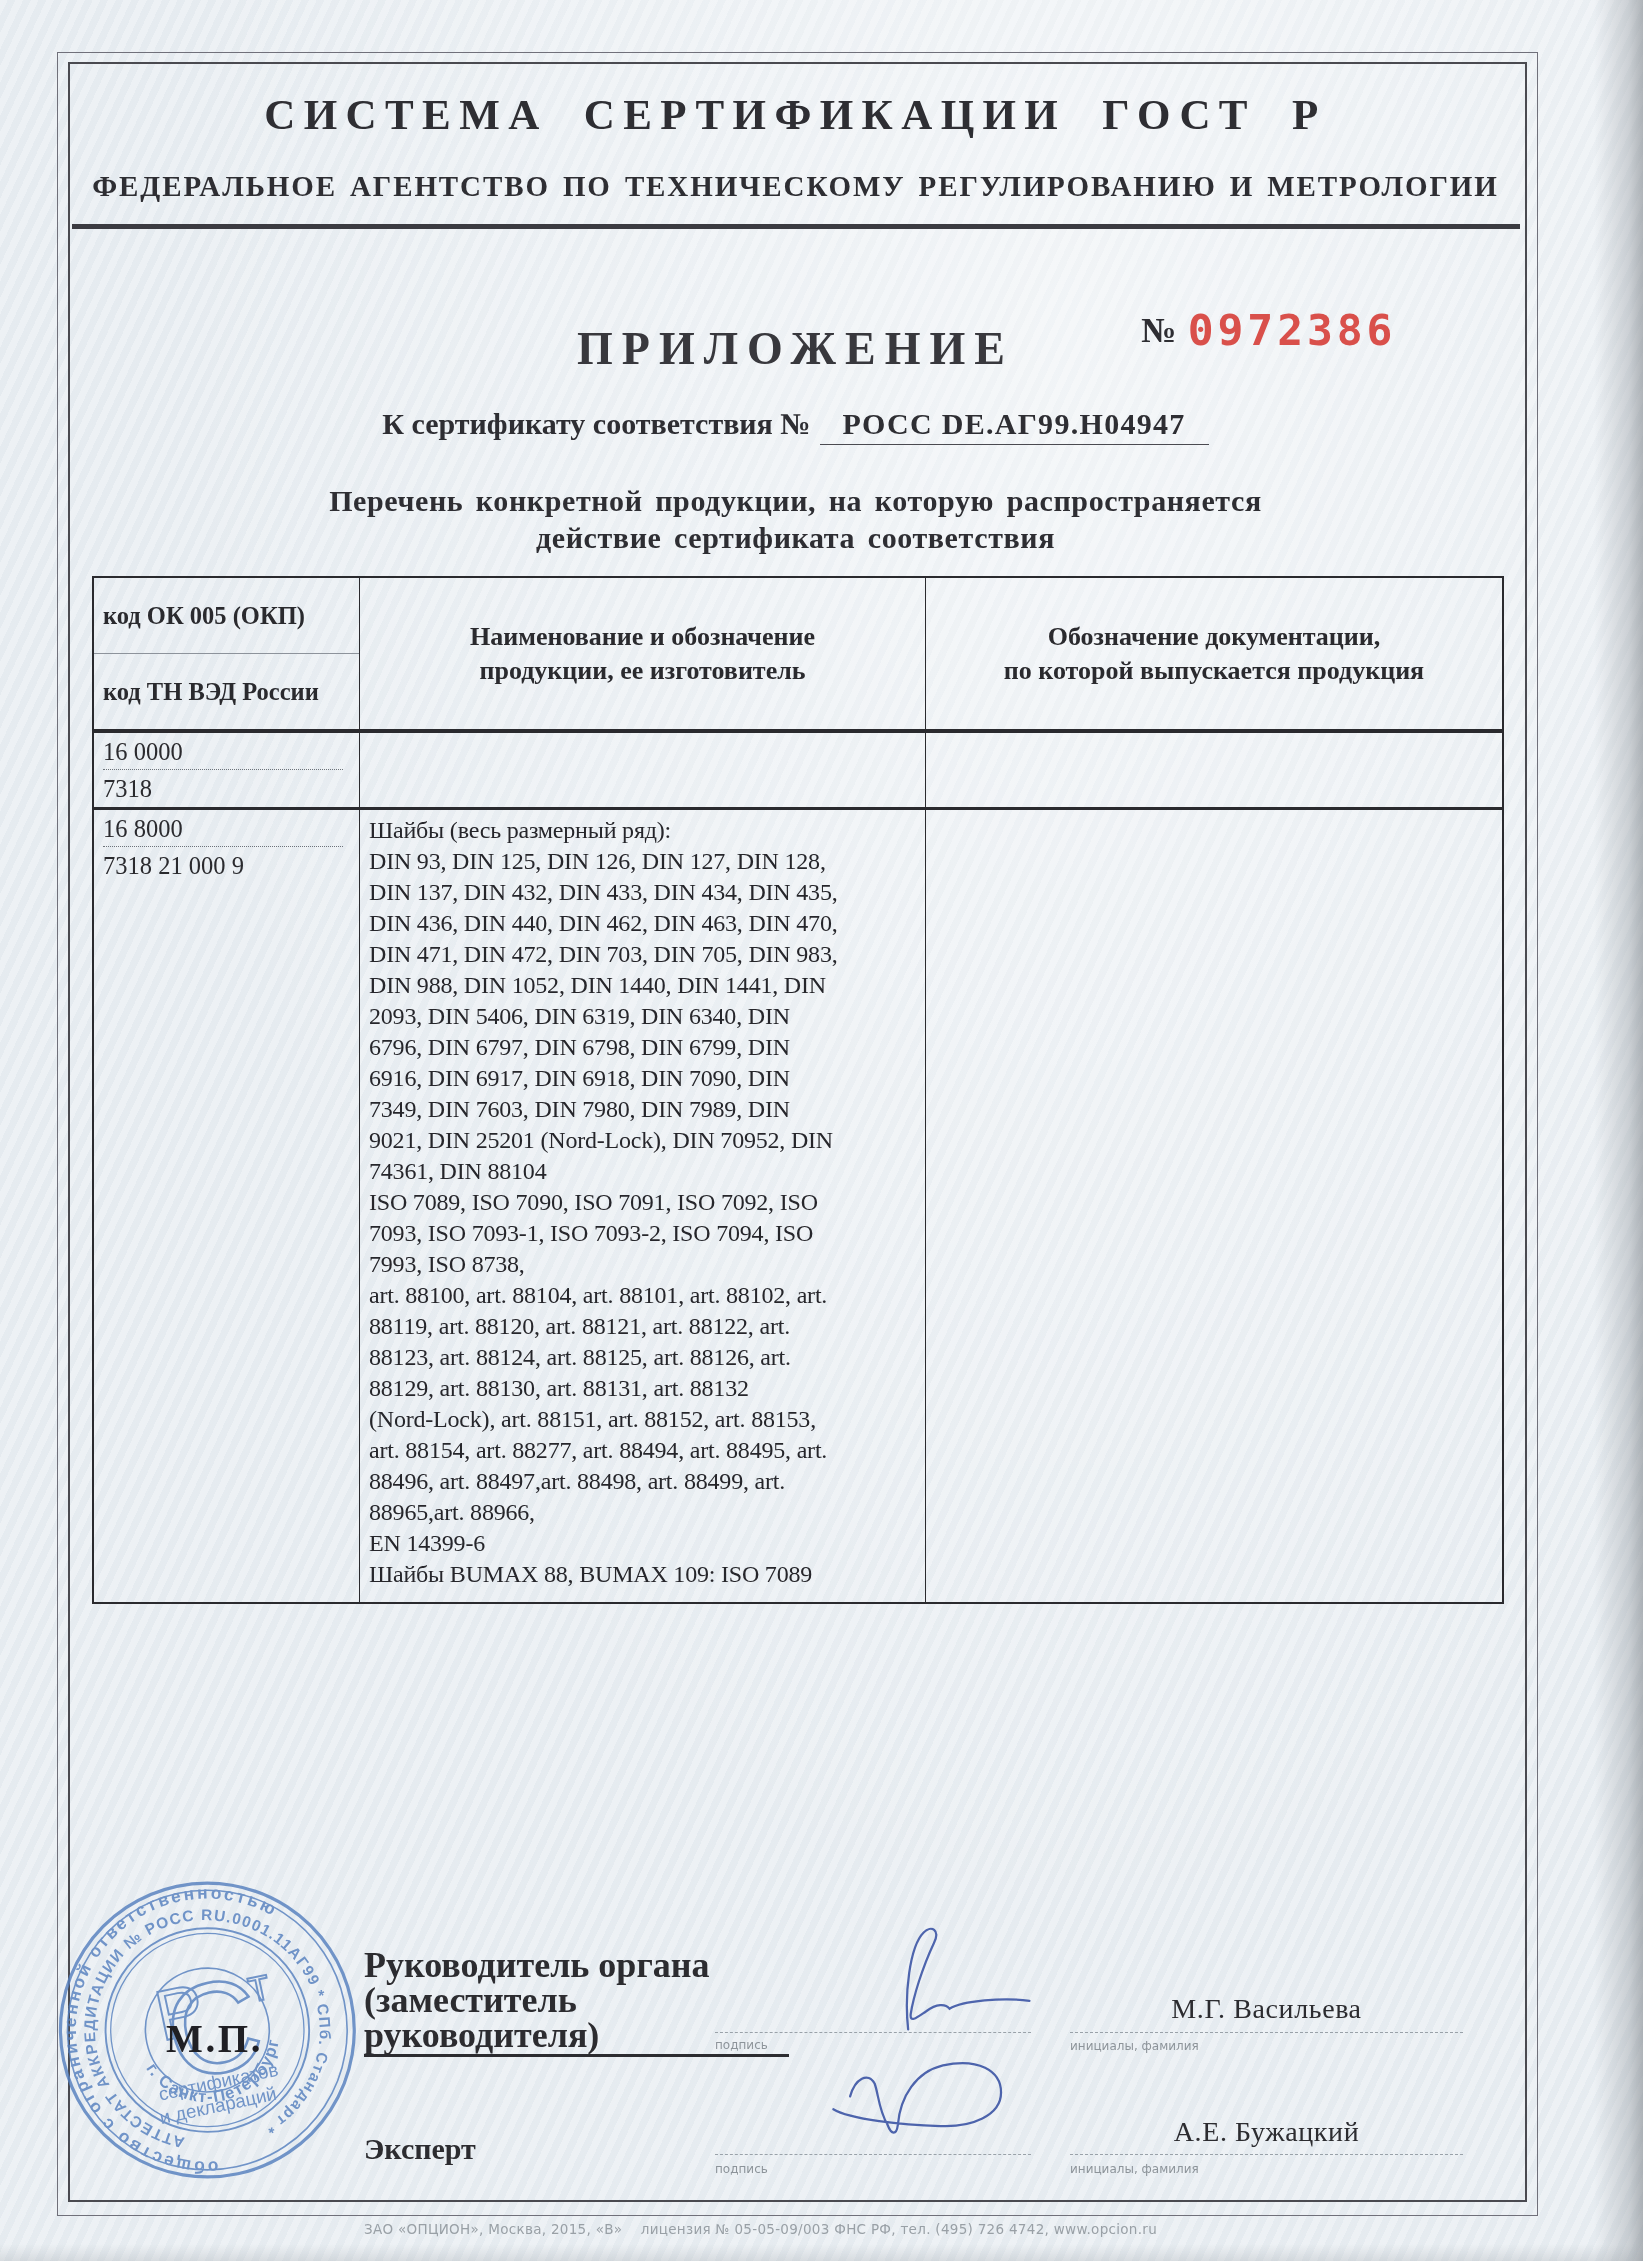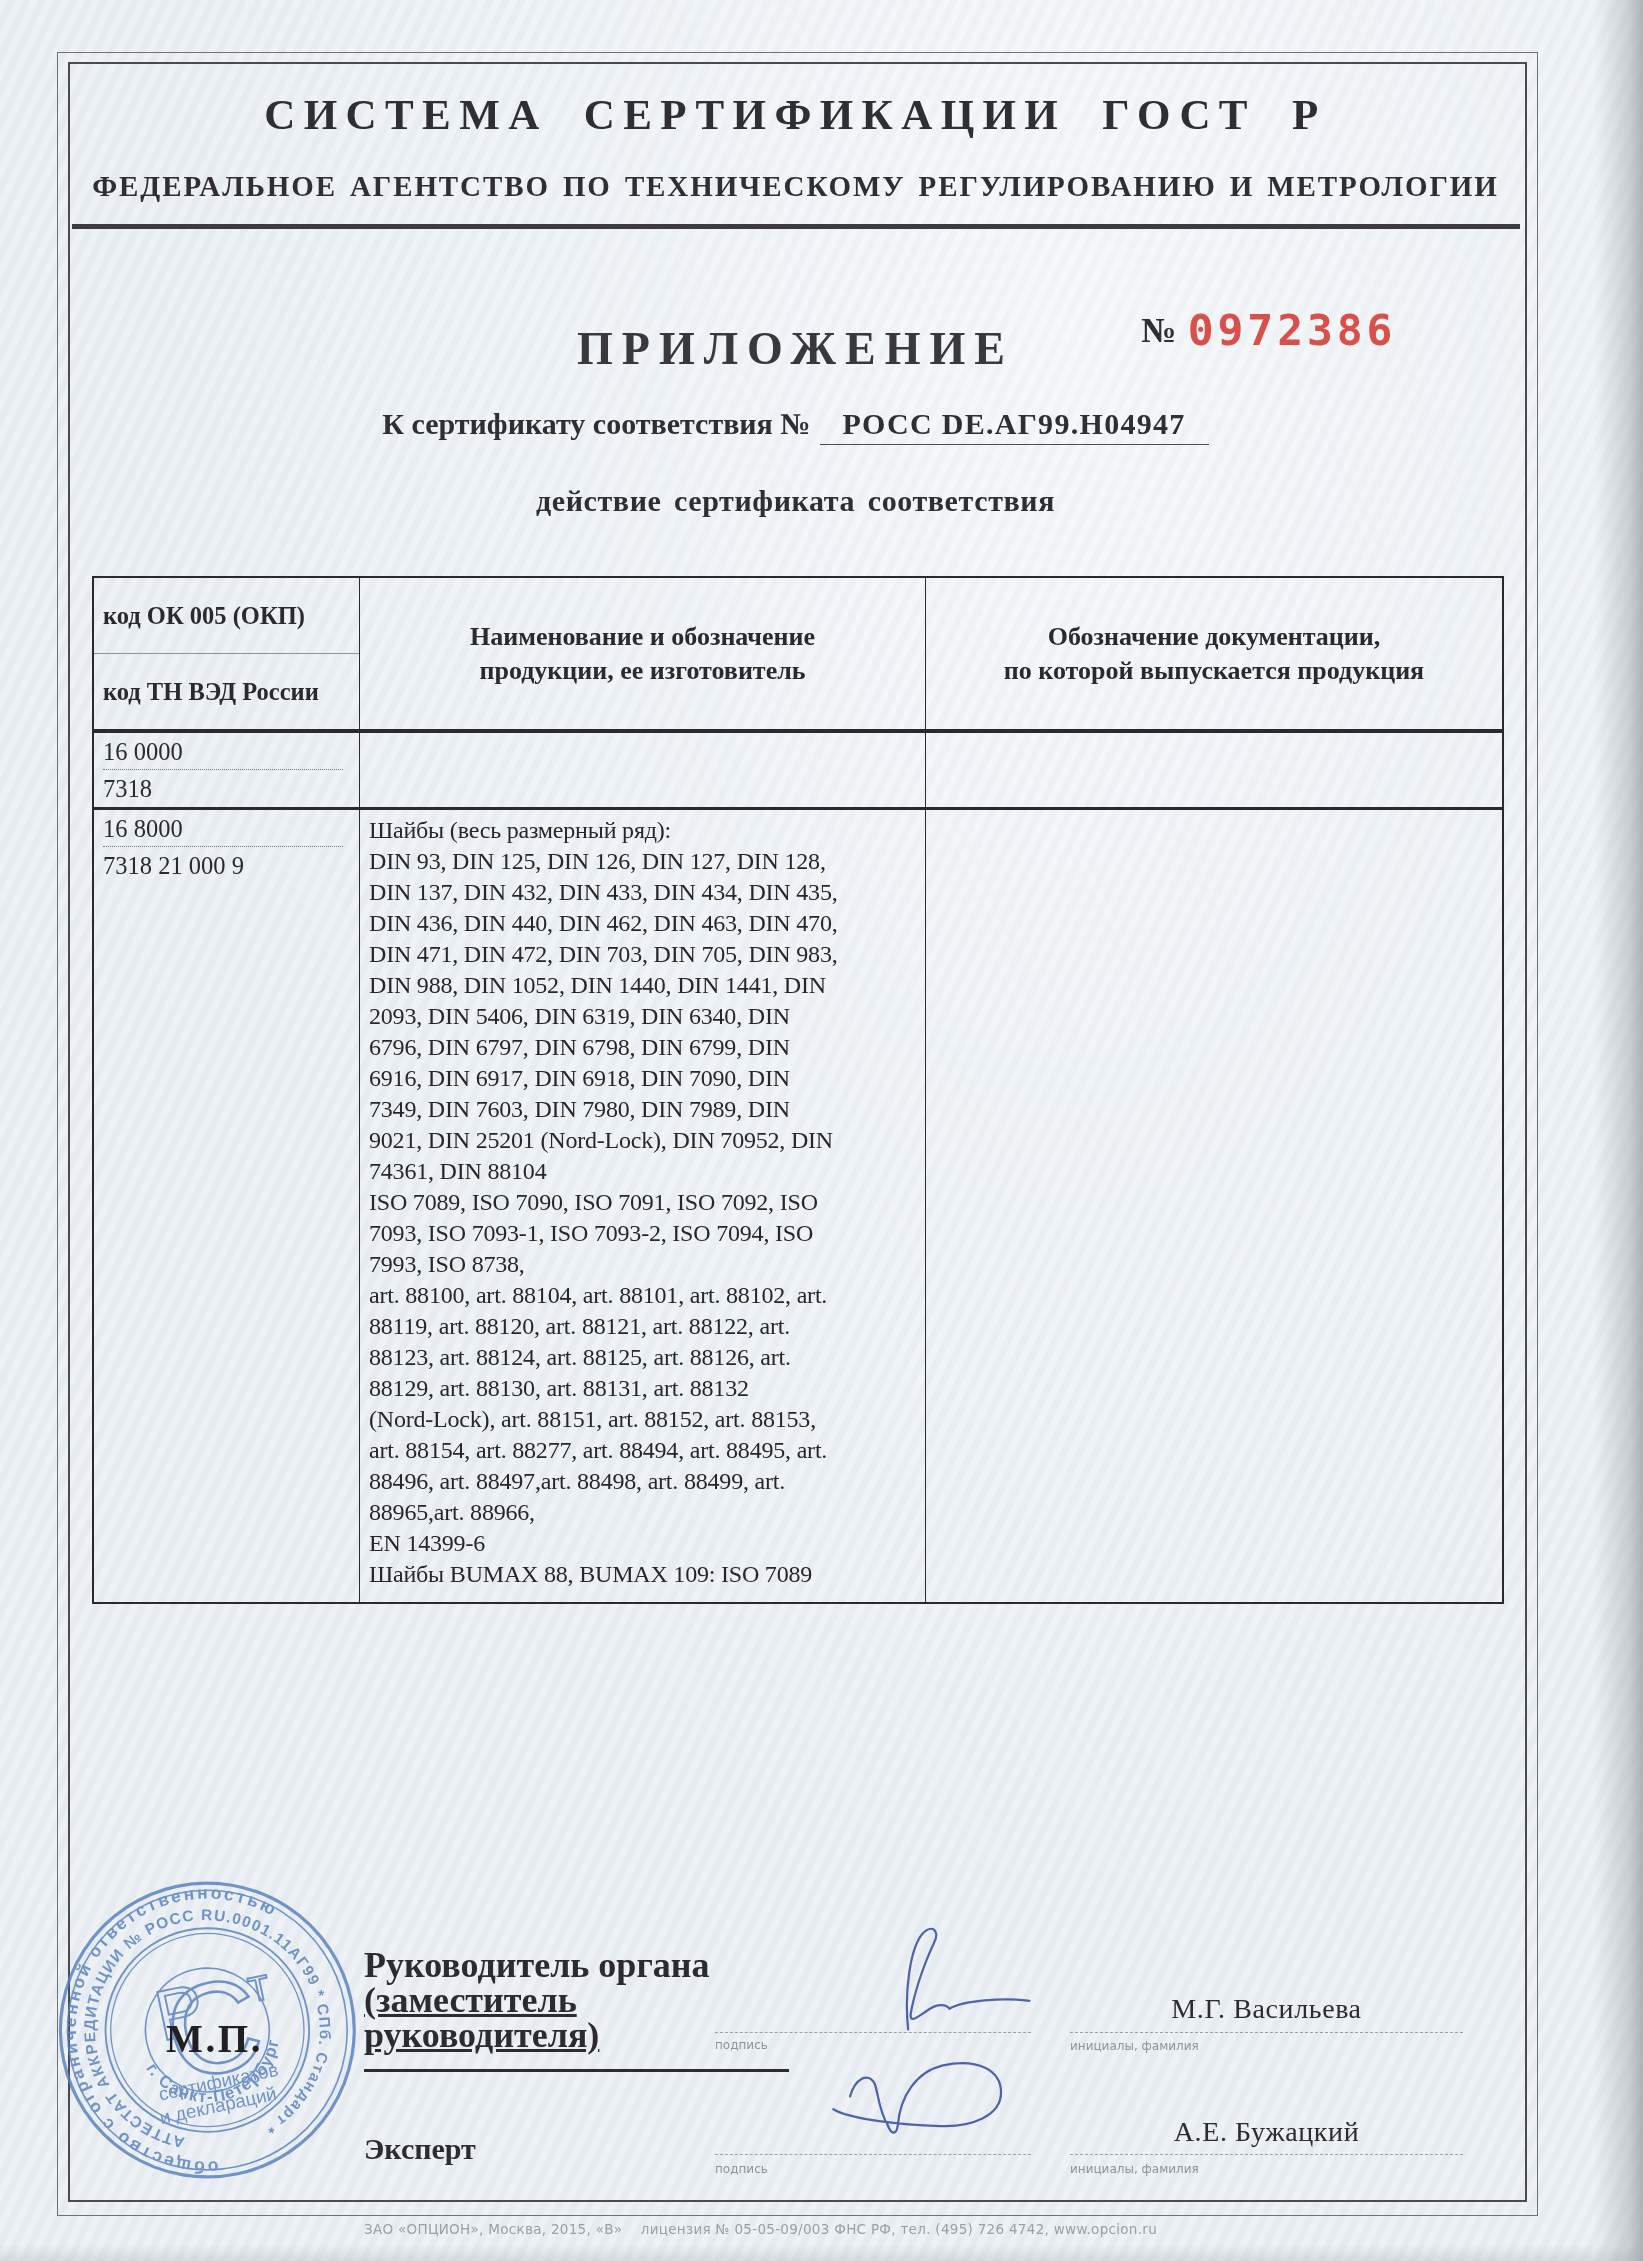--- a/index.html
+++ b/index.html
@@ -60,21 +60,21 @@
   .codes-head .div{height:0;border-top:1.9px solid #8d939b;margin:0;}
   .colhead{display:flex;align-items:center;justify-content:center;text-align:center;
       font-size:26px;font-weight:700;line-height:34px;white-space:pre-line;}
   .codecell{padding:3.9px 6.4px 0 9px;font-size:24.5px;line-height:30px;}
   .dotted{height:0;border-top:1.9px dotted #6d737a;margin:2.6px 0 3.9px 0;width:96%;}
   .products{padding:5.2px 6.4px 0 9px;font-size:24px;line-height:31px;letter-spacing:-0.2px;
       white-space:pre-line;color:#26262b;}
 
   
   .role1{left:364px;top:1948px;width:425px;font-size:36px;font-weight:700;line-height:35px;color:#2c2c30;}
-  .role1 .u{display:inline-block;border-bottom:3.2px solid #2c2c30;padding-bottom:16px;text-decoration:underline;}
+  .role1 .u{display:inline-block;border-bottom:3.2px solid #2c2c30;padding-bottom:1px;}
   .role2{left:364px;top:2132px;font-size:30px;font-weight:700;color:#2c2c30;}
   .sigline{height:0;border-top:1.3px dashed #9aa2a9;}
   .cap{font-family:"DejaVu Sans", sans-serif;font-size:12px;color:var(--cap);}
   .name{font-size:28px;color:#2c2c30;text-align:center;letter-spacing:0.6px;}
   .mp{left:166px;top:2016px;font-size:39px;font-weight:700;color:#1f1f24;letter-spacing:2.6px;}
 
   .footer{left:0;top:2221px;width:1521px;text-align:center;font-family:"DejaVu Sans", sans-serif;
       font-size:13.5px;color:#99a0a6;letter-spacing:0.3px;white-space:pre-wrap;}
 
   svg text{font-family:"Liberation Sans", sans-serif;}
@@ -95,20 +95,21 @@
     <span>№</span><span class="digits">0972386</span>
   </div>
 
   <div class="abs title">ПРИЛОЖЕНИЕ</div>
 
   <div class="abs cert-line">
     <span>К сертификату соответствия №</span><span class="num">РОСС DE.АГ99.Н04947</span>
   </div>
 
   <div class="abs subtitle">
+    <div>Перечень конкретной продукции, на которую распространяется</div>
     <div>действие сертификата соответствия</div>
   </div>
 
   <div class="abs table">
 
     <div class="cell hrow codes-head">
       <div class="t">код ОК 005 (ОКП)</div>
       <div class="div"></div>
       <div class="b">код ТН ВЭД России</div>
     </div>

